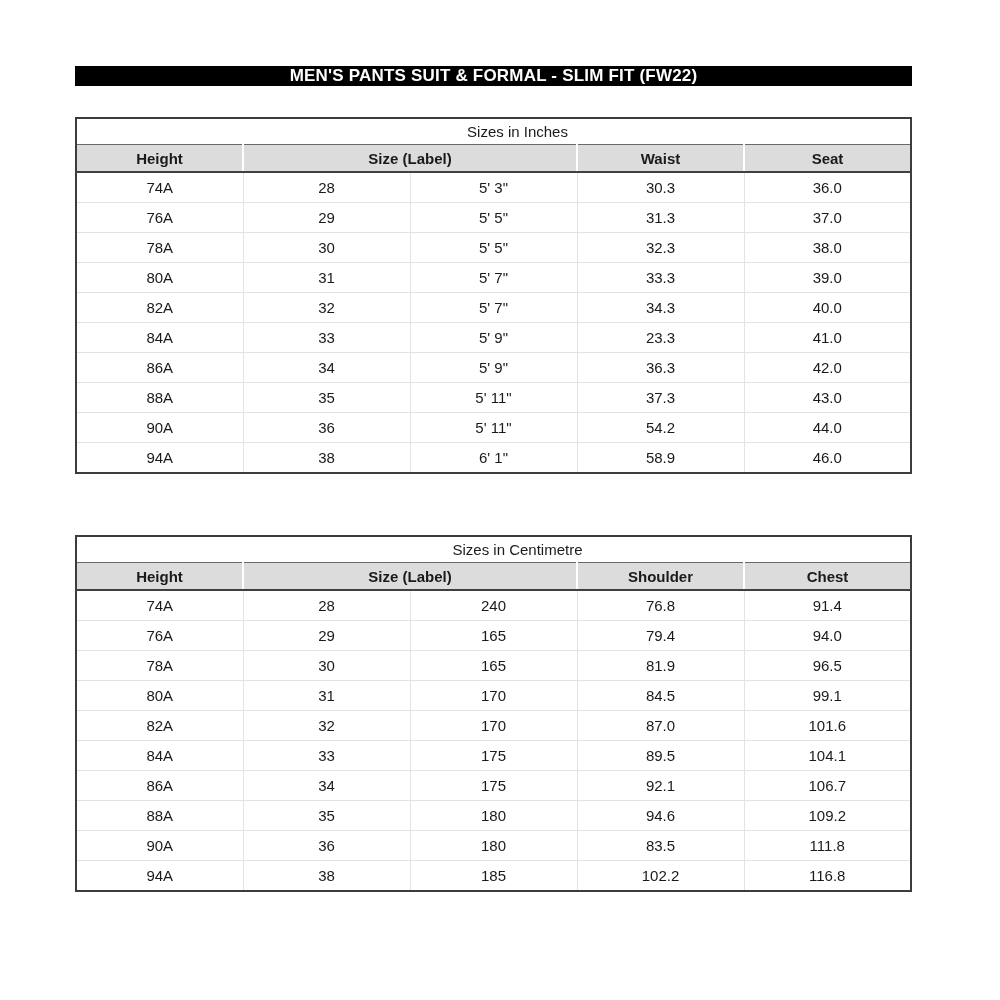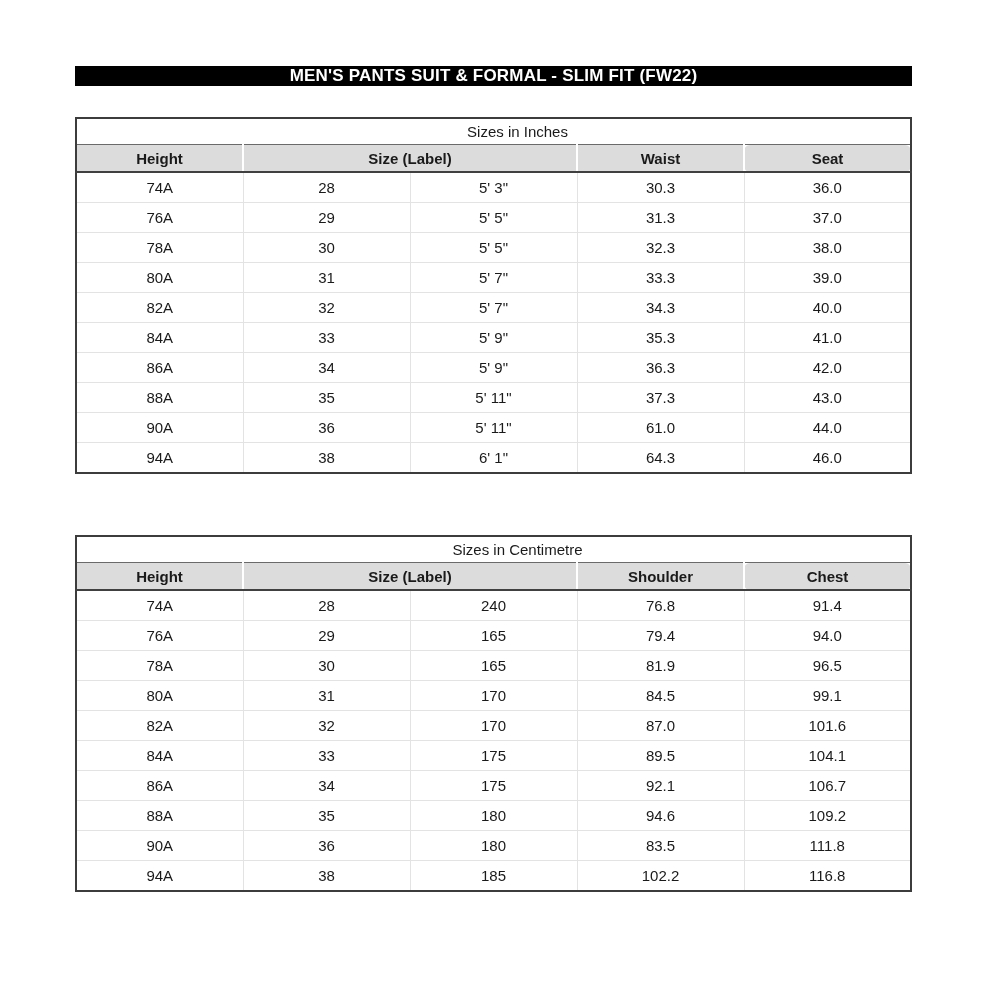--- a/index.html
+++ b/index.html
@@ -57,21 +57,21 @@
   }
   tr.header-row th {
     height: 26px;
     background: #dcdcdc;
     font-weight: bold;
     border-bottom: 2px solid #404040;
     border-left: 2px solid #ffffff;
     border-right: 2px solid #ffffff;
   }
   tr.header-row th:first-child { border-left: none; }
-  tr.header-row th:last-child { border-right: none; border-radius: 6px; }
+  tr.header-row th:last-child { border-right: none; }
   tbody.data-body td {
     height: 29px;
     background: #ffffff;
     border: 1px solid #e3e3e3;
   }
   tbody.data-body tr:first-child td { border-top: none; }
 </style>
 </head>
 <body>
 
@@ -133,49 +133,49 @@
               <td>82A</td>
               <td>32</td>
               <td>5' 7"</td>
               <td>34.3</td>
               <td>40.0</td>
             </tr>
             <tr>
               <td>84A</td>
               <td>33</td>
               <td>5' 9"</td>
-              <td>35.3</td>
+              <td>23.3</td>
               <td>41.0</td>
             </tr>
             <tr>
               <td>86A</td>
               <td>34</td>
               <td>5' 9"</td>
               <td>36.3</td>
               <td>42.0</td>
             </tr>
             <tr>
               <td>88A</td>
               <td>35</td>
               <td>5' 11"</td>
               <td>37.3</td>
               <td>43.0</td>
             </tr>
             <tr>
               <td>90A</td>
               <td>36</td>
               <td>5' 11"</td>
-              <td>61.0</td>
+              <td>54.2</td>
               <td>44.0</td>
             </tr>
             <tr>
               <td>94A</td>
               <td>38</td>
               <td>6' 1"</td>
-              <td>64.3</td>
+              <td>58.9</td>
               <td>46.0</td>
             </tr>
           </tbody>
       </table>
     </div>
 
     <div class="table-wrap-2">
       <table class="size-table">
         <colgroup>
           <col style="width:20%">

